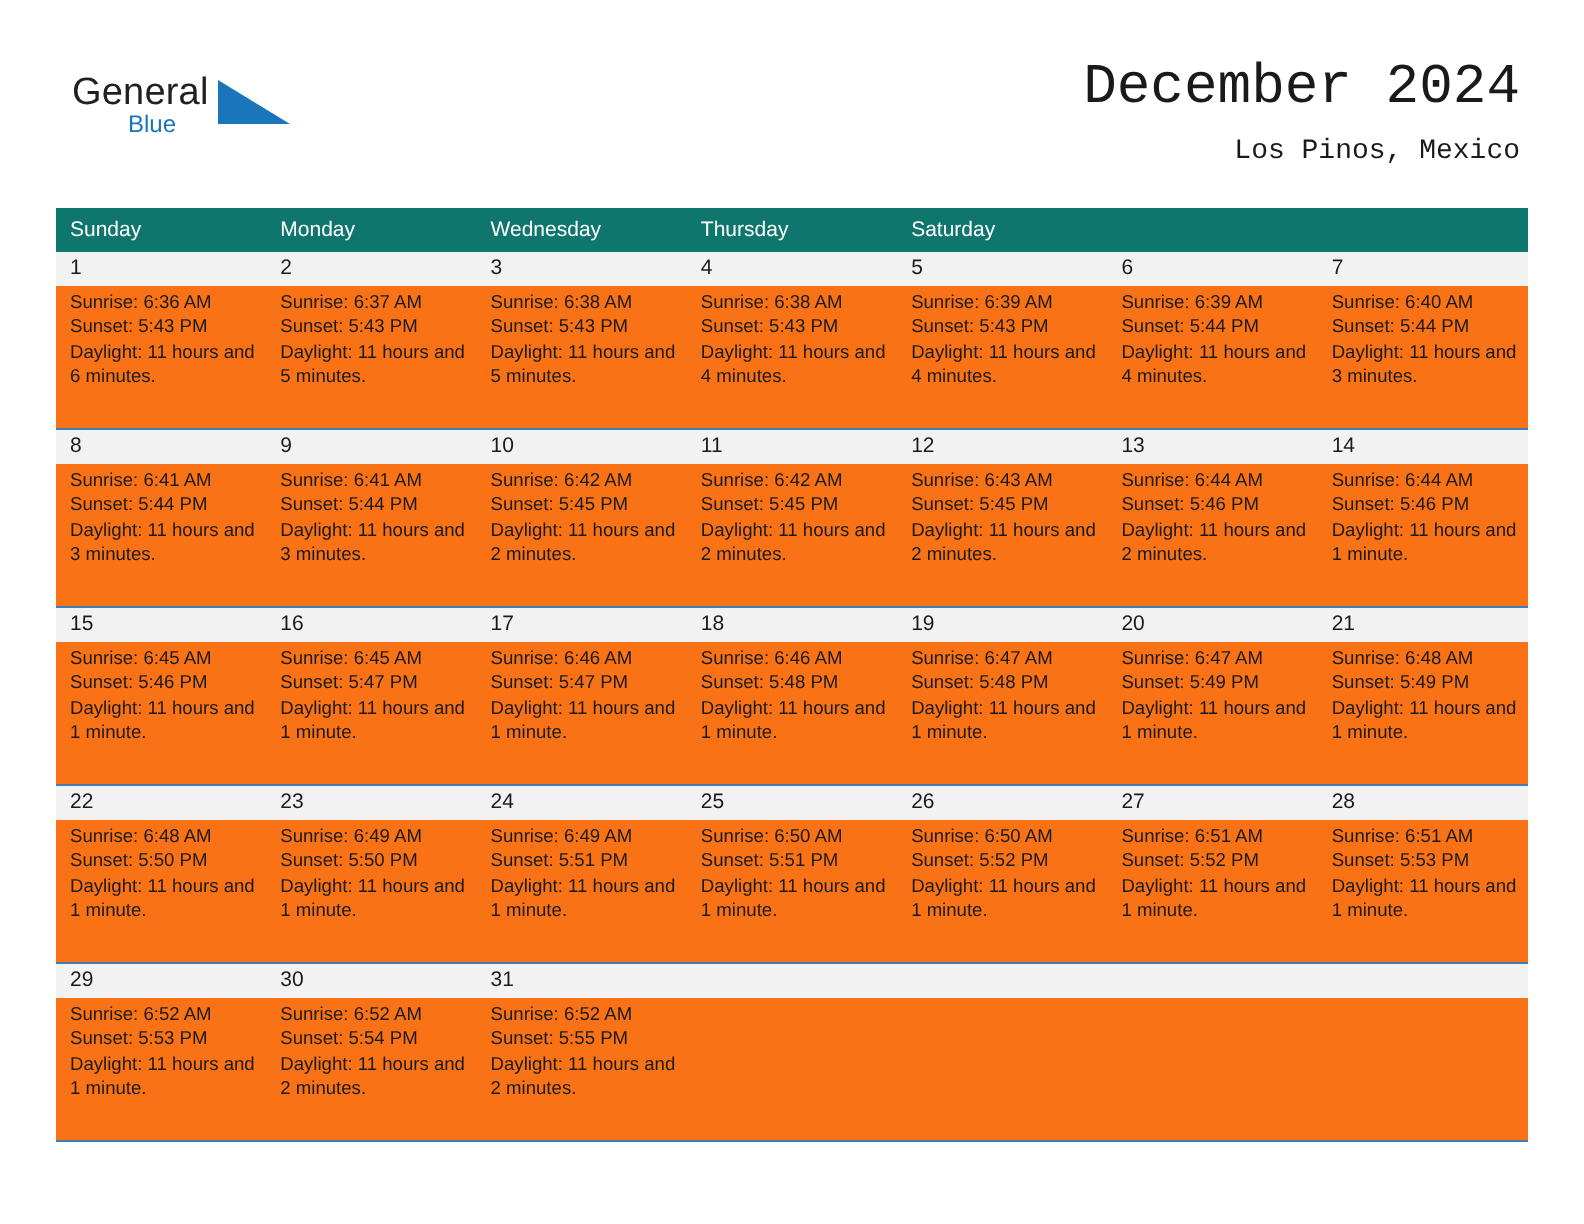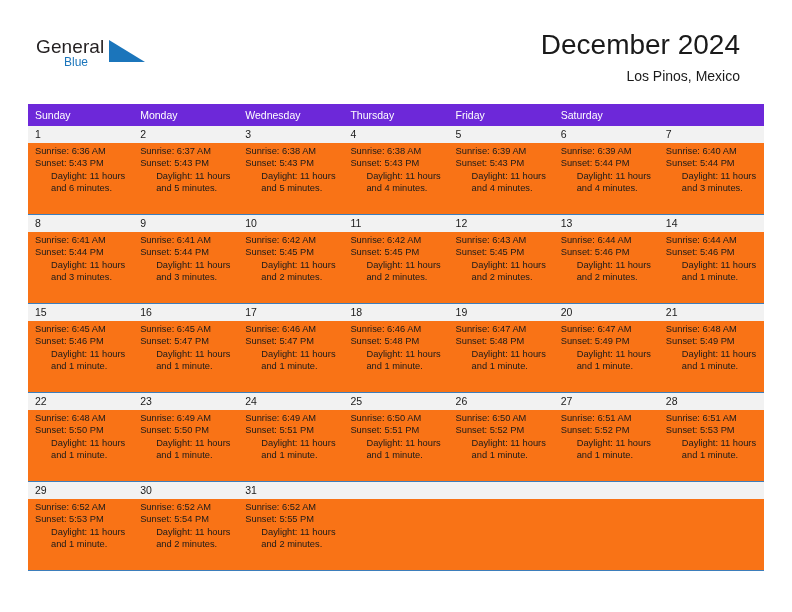--- a/index.html
+++ b/index.html
@@ -51,23 +51,24 @@
   .logo-blue {
     position: absolute;
     left: 28px;
     top: 19px;
     font-size: 12px;
     color: #1b75bb;
     font-family: "Liberation Sans", sans-serif;
   }
   .title-wrap {
     position: absolute;
-    right: 52px;
+    right: 32px;
     top: 28px;
     text-align: right;
+    font-family: Liberation Mono, monospace;
   }
   .cal-title {
     font-size: 28px;
     color: #1a1a1a;
     line-height: 34px;
     white-space: nowrap;
   }
   .cal-sub {
     font-size: 14px;
     color: #1a1a1a;
@@ -78,21 +79,21 @@
 
   
   .grid {
     position: absolute;
     left: 28px;
     top: 104px;
     width: 736px;
   }
   .weekday-row {
     display: flex;
-    background: #6d28d9;
+    background: #0f766e;
     height: 22px;
   }
   .weekday {
     width: 105.15px;
     box-sizing: border-box;
     padding-left: 7px;
     color: #ffffff;
     font-size: 10.5px;
     line-height: 22px;
     white-space: nowrap;
@@ -125,21 +126,20 @@
     box-sizing: border-box;
     padding-left: 7px;
     padding-top: 2px;
     font-size: 9.3px;
     line-height: 12.4px;
     color: #1a1a1a;
   }
   .body-cell div { white-space: nowrap; }
   .body-cell .dl {
     white-space: normal;
-    margin-left: 16px;
   }
 </style>
 </head>
 <body>
 
 <div class="page">
 
   <div class="top">
 
     <div class="logo">
@@ -158,21 +158,20 @@
     </div>
 
   </div>
 
   <div class="grid">
     <div class="weekday-row">
         <div class="weekday">Sunday</div>
         <div class="weekday">Monday</div>
         <div class="weekday">Wednesday</div>
         <div class="weekday">Thursday</div>
-        <div class="weekday">Friday</div>
         <div class="weekday">Saturday</div>
       </div>
     <div id="weeks-container">
         <div class="week">
           <div class="week-numbers">
             <div class="daynum-cell">1</div>
             <div class="daynum-cell">2</div>
             <div class="daynum-cell">3</div>
             <div class="daynum-cell">4</div>
             <div class="daynum-cell">5</div>

